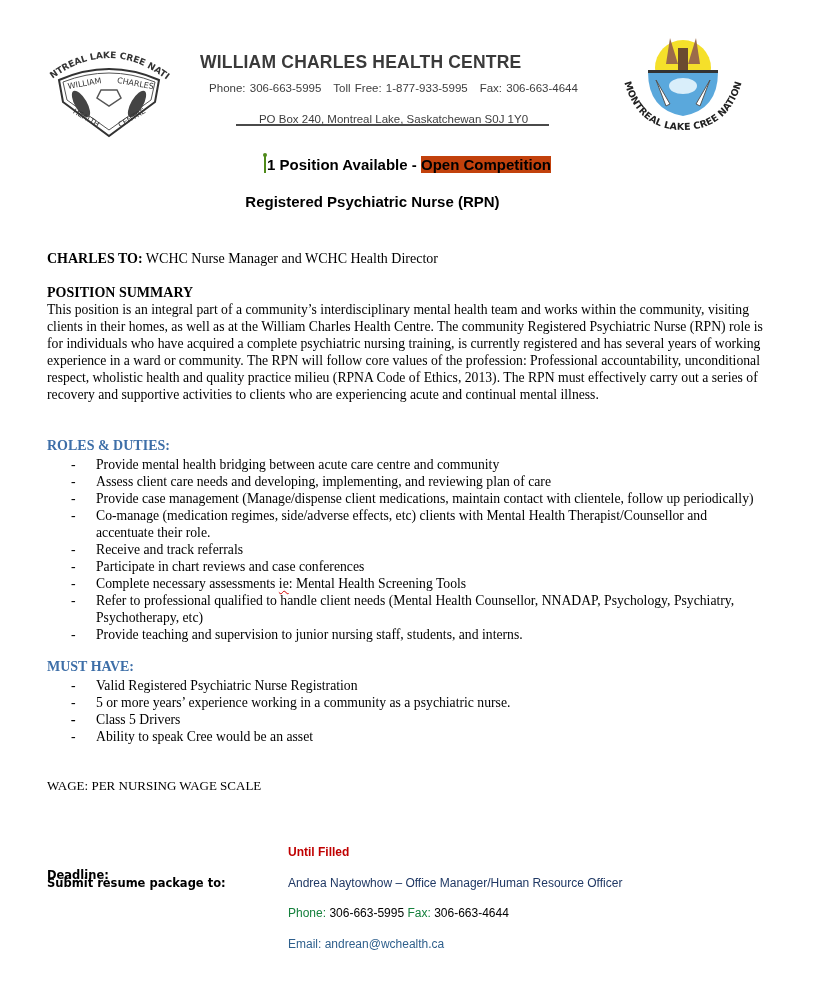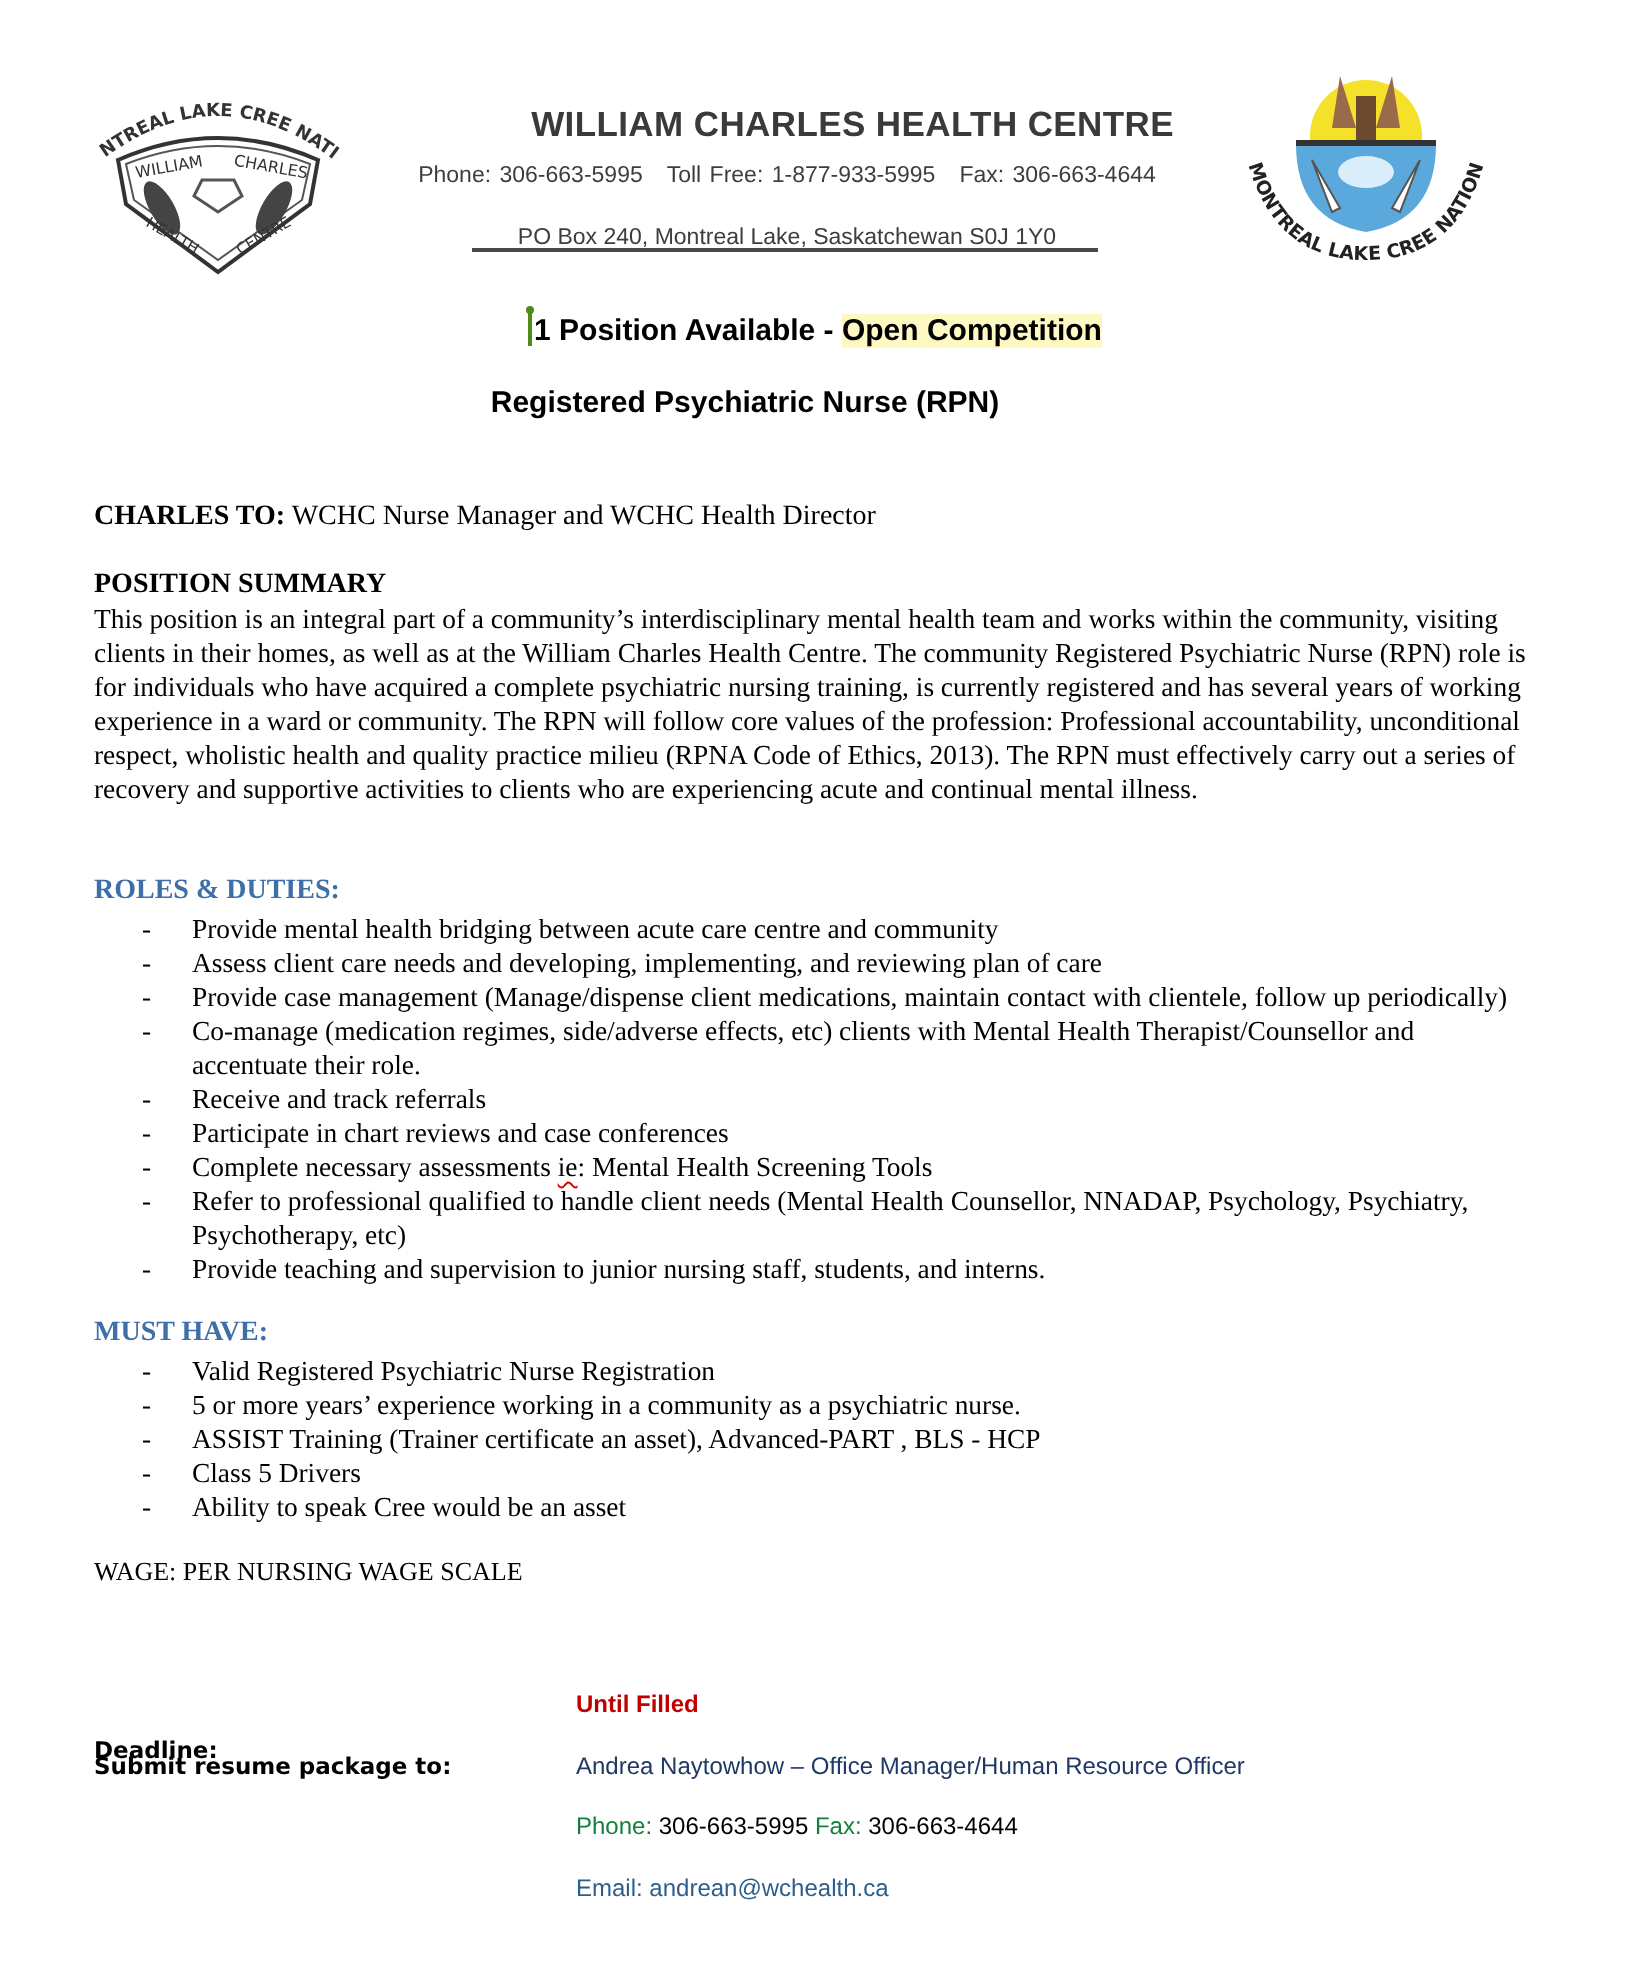--- a/index.html
+++ b/index.html
@@ -2,29 +2,29 @@
 <html><head>
 <meta charset="utf-8">
 <style>
   html, body { margin:0; padding:0; background:#ffffff; }
   body { width:815px; height:983px; position:relative; overflow:hidden; font-family:"Liberation Serif", serif; color:#000; }
   .abs { position:absolute; }
 
   
   .logo-left { left:45px; top:40px; width:128px; height:100px; }
   .logo-right { left:608px; top:30px; width:150px; height:100px; }
-  .org-title { left:200px; top:52px; width:387px; text-align:right; font-family:"Liberation Sans", sans-serif; font-weight:bold; font-size:17.5px; color:#3a3a3a; letter-spacing:0.2px; }
+  .org-title { left:200px; top:52px; width:387px; text-align:left; font-family:"Liberation Sans", sans-serif; font-weight:bold; font-size:17.5px; color:#3a3a3a; letter-spacing:0.2px; }
   .org-contact { left:200px; top:82px; width:387px; text-align:center; font-family:"Liberation Sans", sans-serif; font-size:11.5px; color:#3d3d3d; word-spacing:1px; }
   .org-contact span { margin:0 6px; }
   .org-address { left:200px; top:101px; width:387px; text-align:center; font-family:"Liberation Sans", sans-serif; font-size:11.5px; color:#3d3d3d;margin-top:12px; }
   .header-rule { left:236px; top:124px; width:313px; height:2px; background:#4a4a4a; }
 
   
   .posting-line { left:0; top:156px; width:815px; text-align:center; font-family:"Liberation Sans", sans-serif; font-weight:bold; font-size:15px; }
-  .highlight { background:#fef9c3;margin-top:32px; }
+  .highlight { background:#c2410c;margin-top:32px; }
   .cursor-mark { display:inline-block; width:2px; height:17px; background:#4f8a1a; vertical-align:-3px; margin-right:1px; position:relative; }
   .cursor-mark::before { content:""; position:absolute; left:-1px; top:-3px; width:4px; height:4px; border-radius:50%; background:#4f8a1a; }
   .job-title { left:0; top:193px; width:745px; text-align:center; font-family:"Liberation Sans", sans-serif; font-weight:bold; font-size:15px; }
 
   
   .reports { left:47px; top:251px; font-size:14px; }
   .reports b { font-weight:bold; }
   .summary-head { left:47px; top:285px; font-size:14px; font-weight:bold; }
   .summary-text { left:47px; top:301px; width:730px; font-size:13.7px; line-height:17px; }
 
@@ -123,21 +123,21 @@
   <li><span class="dash">-</span><span>Participate in chart reviews and case conferences</span></li>
   <li><span class="dash">-</span><span>Complete necessary assessments </span><span class="squiggle">ie</span><span>: Mental Health Screening Tools</span></li>
   <li><span class="dash">-</span><span>Refer to professional qualified to handle client needs (Mental Health Counsellor, NNADAP, Psychology, Psychiatry, Psychotherapy, etc)</span></li>
   <li><span class="dash">-</span><span>Provide teaching and supervision to junior nursing staff, students, and interns.</span></li>
 </ul>
 
 <div class="abs section-head must-head">MUST HAVE:</div>
 <ul class="abs list must-list">
   <li><span class="dash">-</span><span>Valid Registered Psychiatric Nurse Registration</span></li>
   <li><span class="dash">-</span><span>5 or more years’ experience working in a community as a psychiatric nurse.</span></li>
-  <li><span class="dash">-</span><span>ASSIST Training (Trainer certificate an asset), Advanced-PART , BLS - HCP</span></li>
+  <li><span class="dash">-</span></li>
   <li><span class="dash">-</span><span>Class 5 Drivers</span></li>
   <li><span class="dash">-</span><span>Ability to speak Cree would be an asset</span></li>
 </ul>
 
 <div class="abs wage">WAGE: PER NURSING WAGE SCALE</div>
 
 <div class="abs sans-bold deadline-label">Deadline:</div>
 <div class="abs deadline-value">Until Filled</div>
 <div class="abs sans-bold submit-label">Submit resume package to:</div>
 <div class="abs contact-name">Andrea Naytowhow – Office Manager/Human Resource Officer</div>

